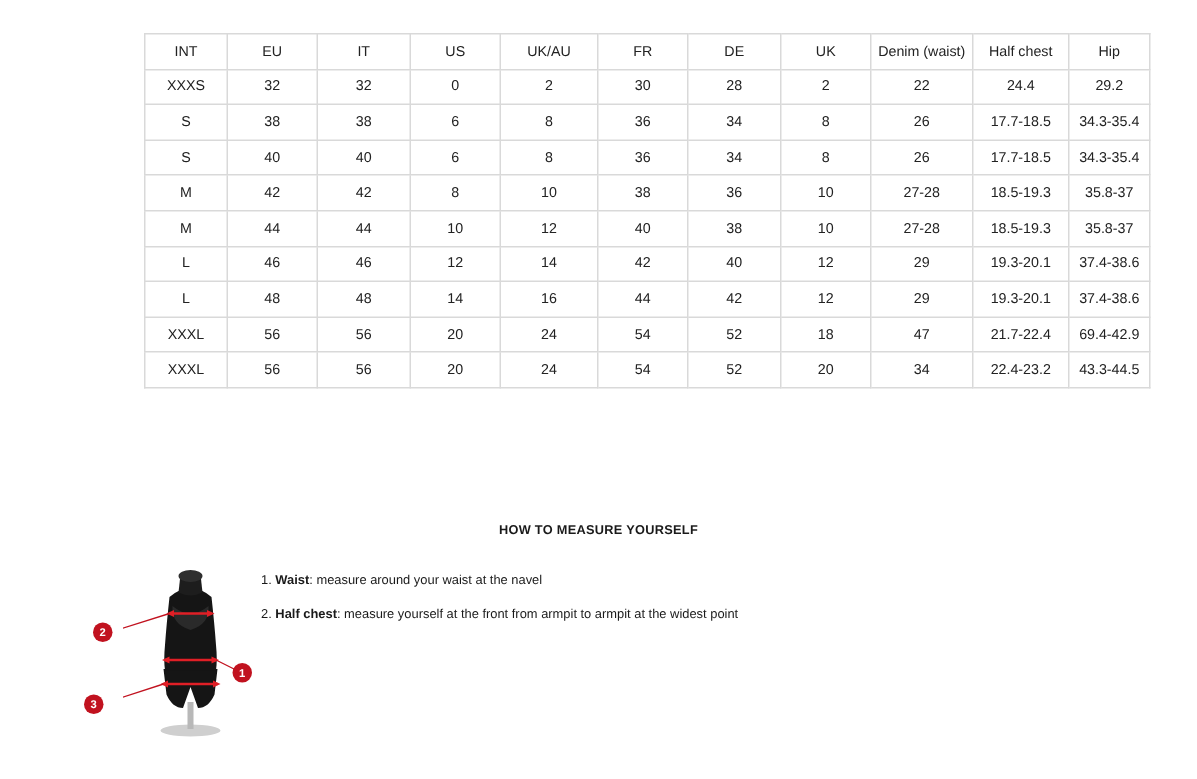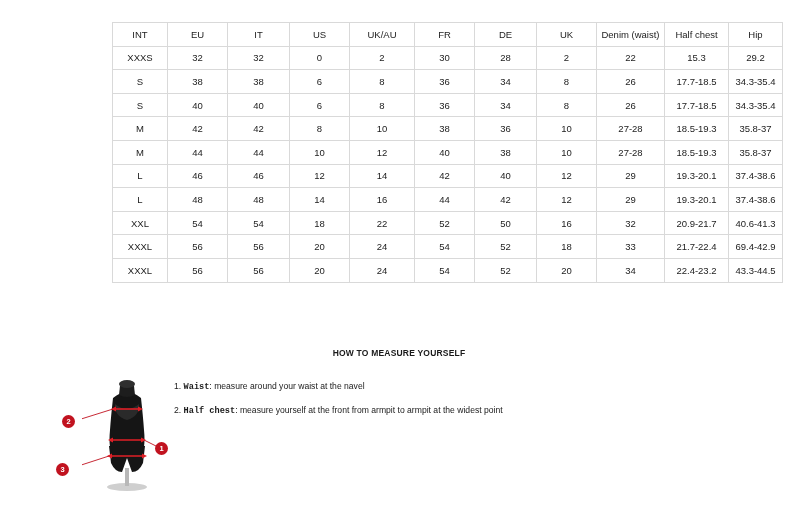--- a/index.html
+++ b/index.html
@@ -16,21 +16,21 @@
     overflow: hidden;
   }
   .page {
     position: relative;
     width: 798px;
     height: 519px;
   }
   
   .size-table-wrap {
     position: absolute;
-    left: 68px;
+    left: 52px;
     top: 22px;
     width: 670px;
     padding-left: 44px;
   }
   table.size-table {
     border-collapse: collapse;
     width: 670px;
     table-layout: fixed;
   }
   table.size-table th,
@@ -90,21 +90,21 @@
   .notes-col {
     flex: 1;
     padding-top: 13px;
   }
   .note {
     font-size: 8.6px;
     color: #1a1a1a;
     margin-bottom: 13px;
     line-height: 1.2;
   }
-  .note b { font-weight: bold; font-family: Liberation Mono, monospace; }
+  .note b { font-weight: bold; }
 
   
   .figure {
     position: absolute;
     left: 18px;
     top: 0;
     width: 90px;
     height: 125px;
   }
   .bullet {
@@ -162,21 +162,21 @@
         <tr>
           <td>XXXS</td>
           <td>32</td>
           <td>32</td>
           <td>0</td>
           <td>2</td>
           <td>30</td>
           <td>28</td>
           <td>2</td>
           <td>22</td>
-          <td>15.3</td>
+          <td>24.4</td>
           <td>29.2</td>
         </tr>
         <tr>
           <td>S</td>
           <td>38</td>
           <td>38</td>
           <td>6</td>
           <td>8</td>
           <td>36</td>
           <td>34</td>
@@ -244,42 +244,29 @@
           <td>14</td>
           <td>16</td>
           <td>44</td>
           <td>42</td>
           <td>12</td>
           <td>29</td>
           <td>19.3-20.1</td>
           <td>37.4-38.6</td>
         </tr>
         <tr>
-          <td>XXL</td>
-          <td>54</td>
-          <td>54</td>
-          <td>18</td>
-          <td>22</td>
-          <td>52</td>
-          <td>50</td>
-          <td>16</td>
-          <td>32</td>
-          <td>20.9-21.7</td>
-          <td>40.6-41.3</td>
-        </tr>
-        <tr>
           <td>XXXL</td>
           <td>56</td>
           <td>56</td>
           <td>20</td>
           <td>24</td>
           <td>54</td>
           <td>52</td>
           <td>18</td>
-          <td>33</td>
+          <td>47</td>
           <td>21.7-22.4</td>
           <td>69.4-42.9</td>
         </tr>
         <tr>
           <td>XXXL</td>
           <td>56</td>
           <td>56</td>
           <td>20</td>
           <td>24</td>
           <td>54</td>

